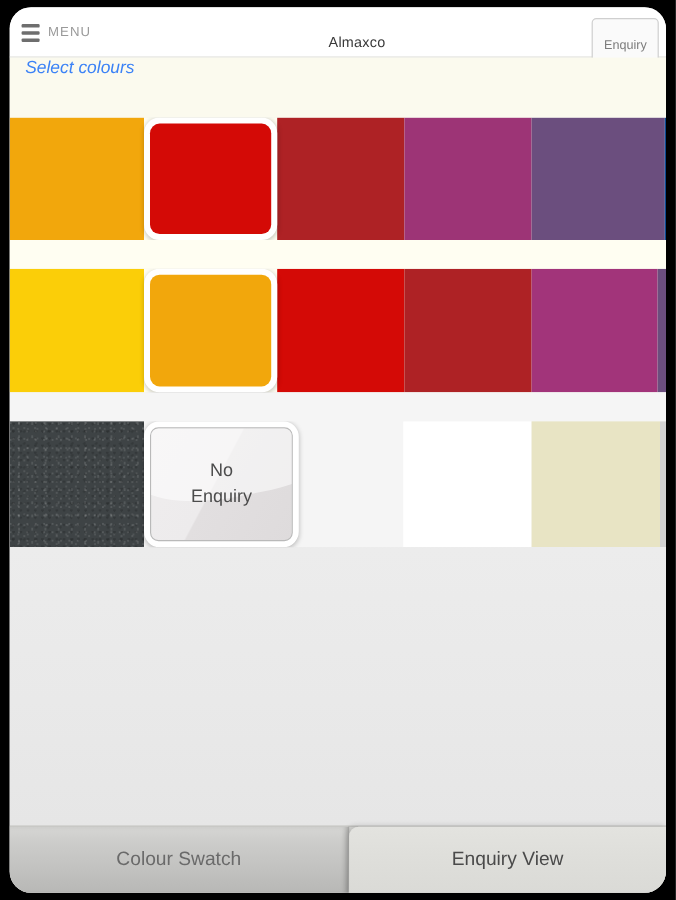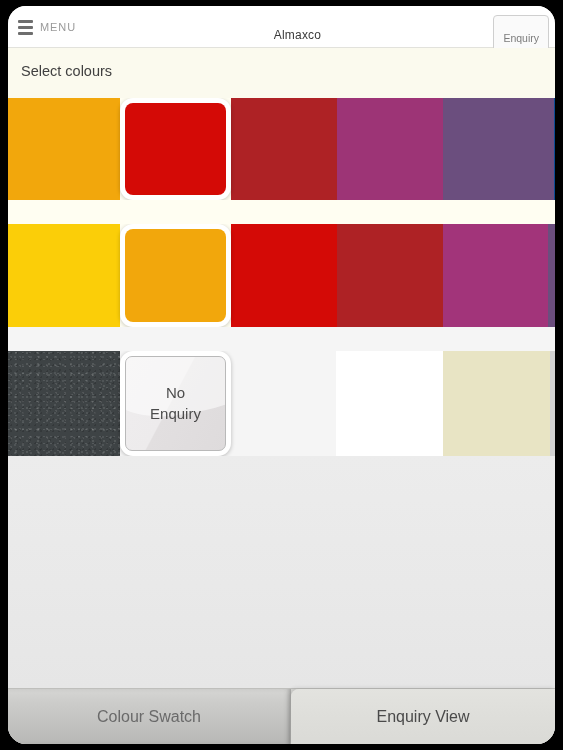--- a/index.html
+++ b/index.html
@@ -52,22 +52,22 @@
     border:1px solid #CFCFCF; border-radius:4px;
     cursor:pointer; line-height:1.25;
   }
 
   
   #instruction-bar {
     position:absolute; left:0; top:42px; width:547px; height:50px;
     background:#FBFAEE;
   }
   #instruction-text {
-    position:absolute; left:13px; top:15px;
-    font-size:14.5px; color:#404040;
+    position:absolute; left:13px; top:1px;
+    font-size:14.5px; color:#3b82f6;font-style:italic;
   }
 
   
   .swatch-row {
     position:absolute; left:0; width:547px; overflow:hidden;
   }
   #row-0 { top:92px;  height:102px; background:#FFFEF2; }
   #gap-0 { position:absolute; left:0; top:194px; width:547px; height:24px; background:#FFFEF2; }
   #row-1 { top:218px; height:103px; background:#FFFEF2; }
   #gap-1 { position:absolute; left:0; top:321px; width:547px; height:24px; background:#F5F5F5; }
@@ -199,21 +199,21 @@
           <div class="fill" style="background: rgb(242, 167, 12);"></div>
         </div>
         <div class="swatch" style="left: 223px; width: 106px; background: rgb(212, 10, 6);"></div>
         <div class="swatch" style="left: 329px; width: 106px; background: rgb(174, 34, 37);"></div>
         <div class="swatch" style="left: 435px; width: 105px; background: rgb(162, 52, 122);"></div>
         <div class="swatch" style="left: 540px; width: 16px; background: rgb(107, 78, 126);"></div>
       </div>
     <div id="gap-1"></div>
     <div class="swatch-row" id="row-2" style="background: rgb(245, 245, 245);">
         <div class="swatch texture" style="left: 0px; width: 112px; background: rgb(62, 67, 69);"></div>
-        <div class="swatch selected" id="no-colour-swatch" style="left: 112px; width: 111px; background: rgb(255, 255, 255);">
+        <div class="swatch selected" id="no-colour-swatch" style="left: 112px; width: 129px; background: rgb(255, 255, 255);">
           <div id="no-colour-inner"></div>
           <div id="no-colour-label">
             <span>No</span>
             <span>Enquiry</span>
           </div>
         </div>
         <div class="swatch" style="left: 223px; width: 105px; background: rgb(245, 245, 245);"></div>
         <div class="swatch" style="left: 328px; width: 107px; background: rgb(255, 255, 255);"></div>
         <div class="swatch" style="left: 435px; width: 107px; background: rgb(232, 228, 196);"></div>
         <div class="swatch" style="left: 542px; width: 14px; background: rgb(210, 210, 210);"></div>

